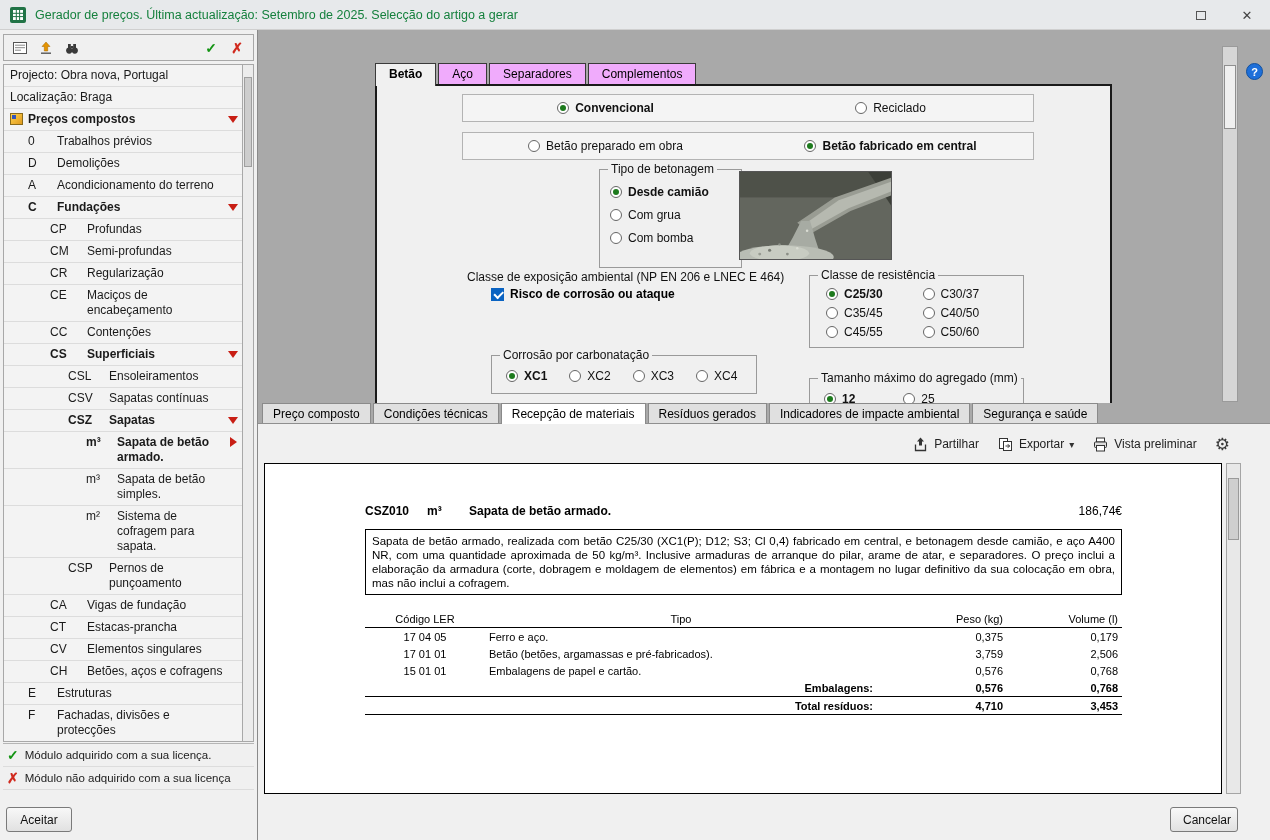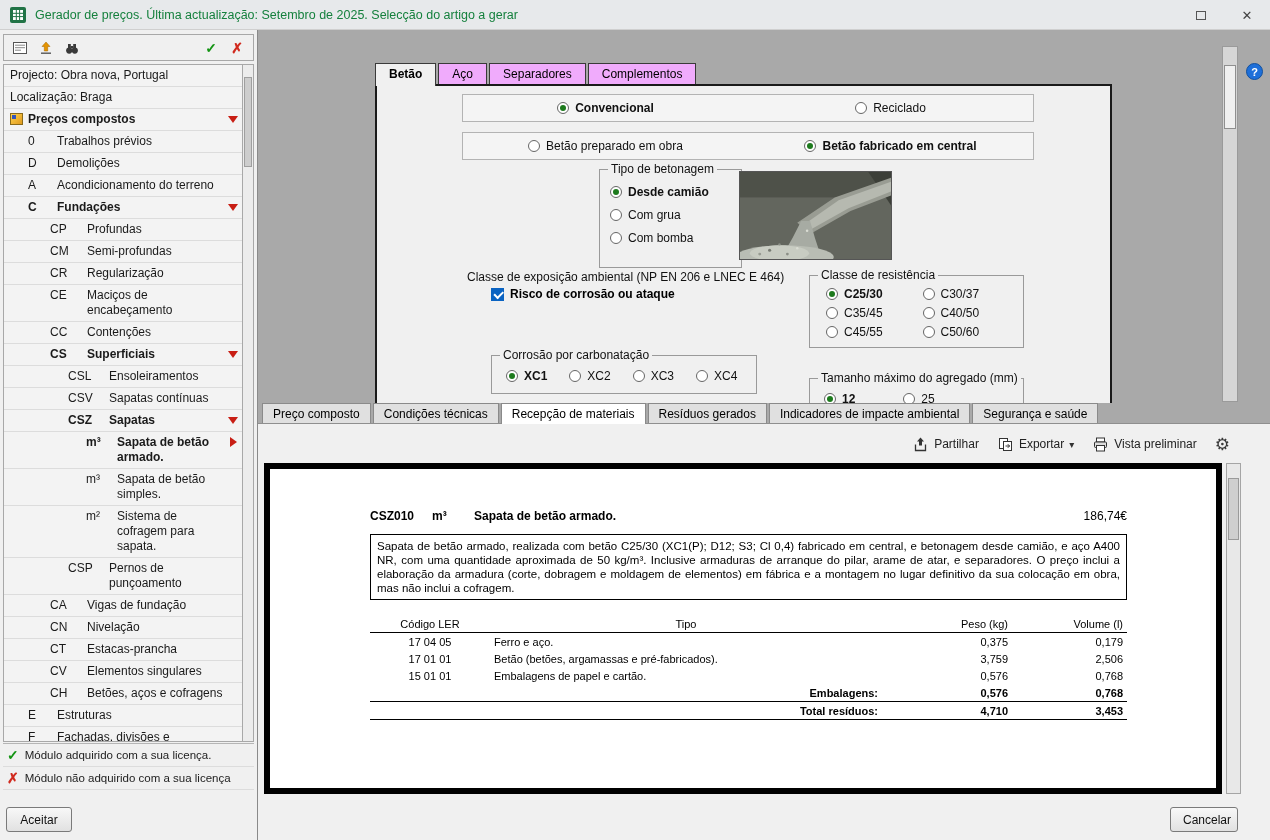--- a/index.html
+++ b/index.html
@@ -90,21 +90,21 @@
   .btab { background:#e0e0e0; border:1px solid #8a8a8a; border-bottom:none; padding:3px 10px 0 10px; font-size:12px; margin-right:2px; margin-bottom:1px; white-space:nowrap; }
   .btab.sel { background:#fff; margin-bottom:0; z-index:4; }
 
   .bottom-panel { position:absolute; left:0; top:393px; width:1012px; height:417px; background:#f0f0f0; border-top:1px solid #8f8f8f; z-index:2; }
 
   .doc-toolbar { position:absolute; top:7px; right:40px; display:flex; align-items:center; gap:18px; height:26px; }
   .tb-item { display:flex; align-items:center; gap:5px; font-size:12px; color:#222; }
   .caret { font-size:10px; color:#333; }
   .gear-glyph { font-size:17px; color:#3a3a3a; line-height:1; }
 
-  .document { position:absolute; left:6px; top:39px; width:958px; height:331px; background:#fff; border:6px solid #000000; overflow:hidden; }
+  .document { position:absolute; left:6px; top:39px; width:958px; height:331px; background:#fff; border:1px solid #000000; overflow:hidden; }
   .doc-content { position:absolute; left:100px; top:40px; width:757px; color:#000; }
   .doc-head { display:flex; align-items:baseline; font-size:12px; font-weight:bold; }
   .doc-head .code { width:62px; }
   .doc-head .unit { width:42px; }
   .doc-head .price { margin-left:auto; font-weight:normal; }
   .doc-desc { margin-top:11px; border:1px solid #000; padding:4px 6px; font-size:11.5px; line-height:14px; text-align:justify; }
 
   table.residues { width:100%; border-collapse:collapse; font-size:11px; margin-top:16px; }
   table.residues th { font-weight:normal; border-bottom:1px solid #000; padding:2px 4px; }
   table.residues td { padding:2.5px 4px; }
@@ -255,24 +255,20 @@
           <span class="tree-code" style="width: 26px;">m²</span>
           <span class="tree-label">Sistema de cofragem para sapata.</span>
         </div>
         <div class="tree-row" style="padding-left: 64px;">
           <span class="tree-code" style="width: 36px;">CSP</span>
           <span class="tree-label">Pernos de punçoamento</span>
         </div>
         <div class="tree-row" style="padding-left: 46px;">
           <span class="tree-code" style="width: 32px;">CA</span>
           <span class="tree-label">Vigas de fundação</span>
-        </div>
-        <div class="tree-row" style="padding-left: 46px;">
-          <span class="tree-code" style="width: 32px;">CN</span>
-          <span class="tree-label">Nivelação</span>
         </div>
         <div class="tree-row" style="padding-left: 46px;">
           <span class="tree-code" style="width: 32px;">CT</span>
           <span class="tree-label">Estacas-prancha</span>
         </div>
         <div class="tree-row" style="padding-left: 46px;">
           <span class="tree-code" style="width: 32px;">CV</span>
           <span class="tree-label">Elementos singulares</span>
         </div>
         <div class="tree-row" style="padding-left: 46px;">

